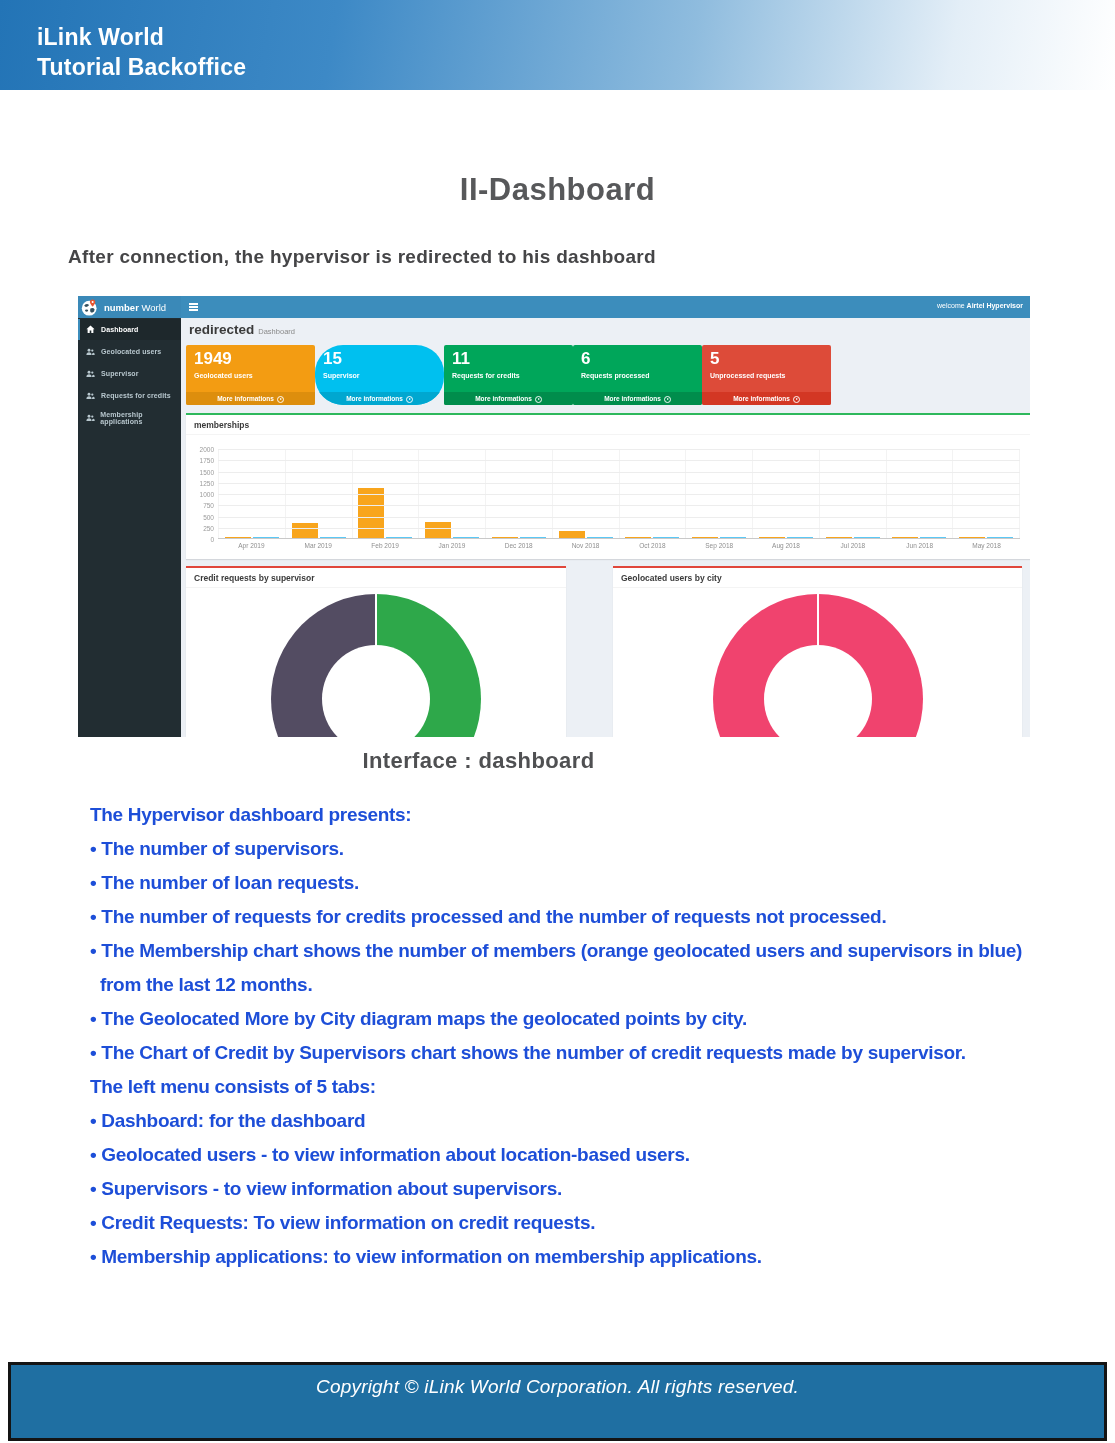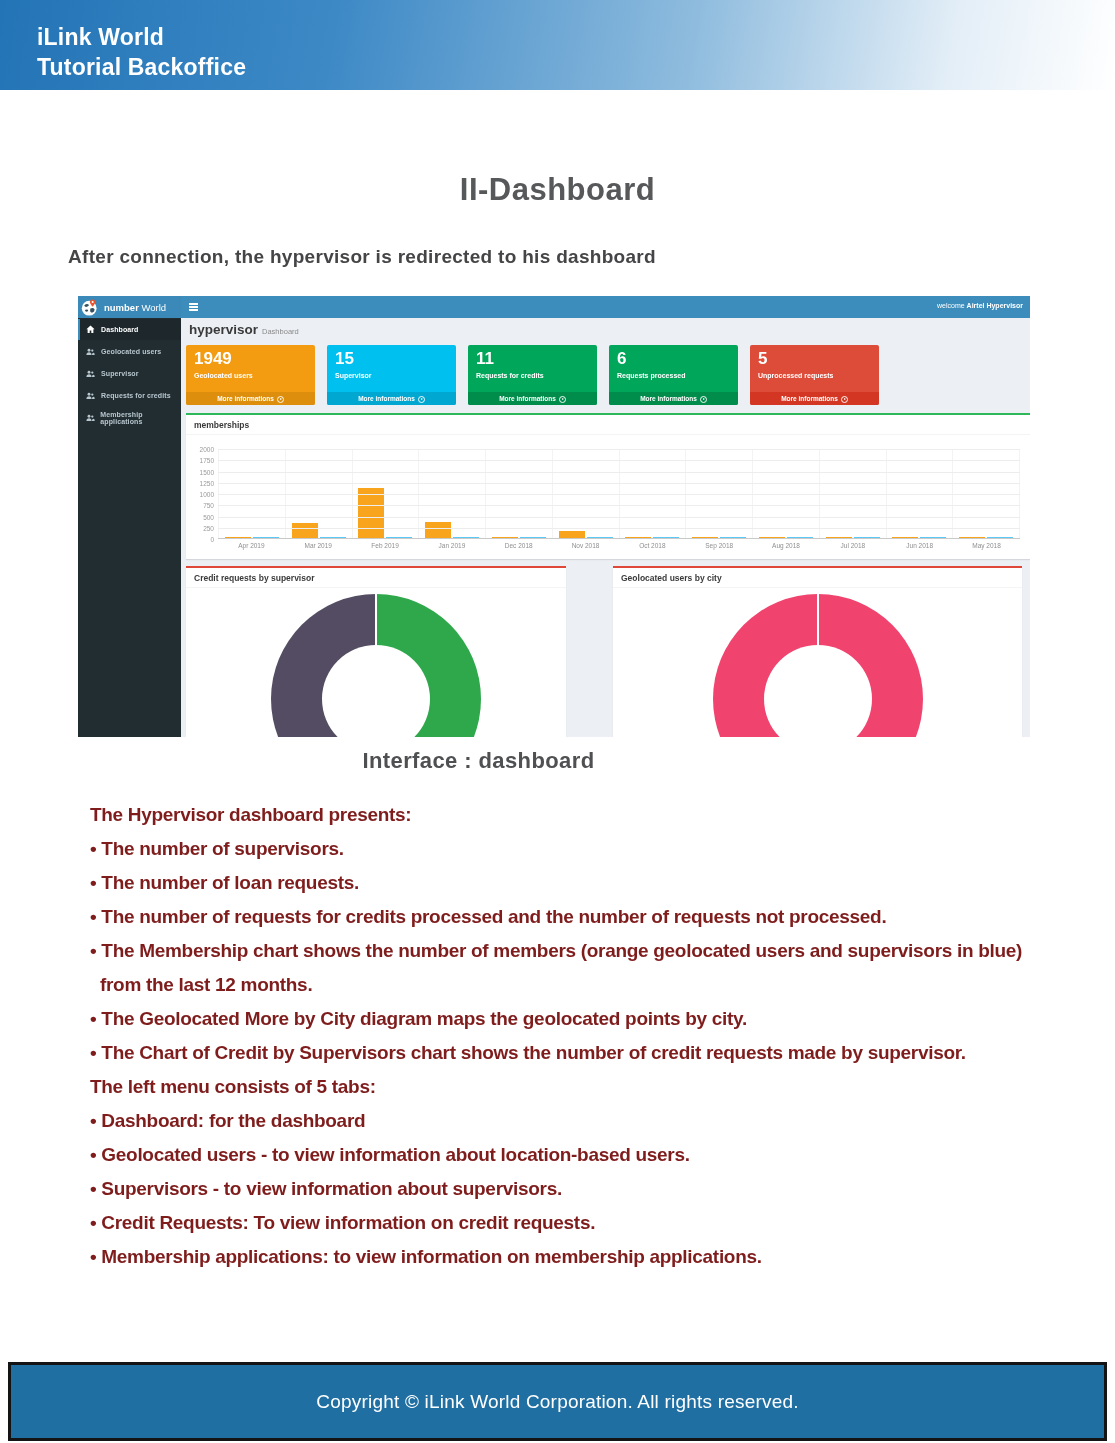--- a/index.html
+++ b/index.html
@@ -12,27 +12,27 @@
     background:linear-gradient(100deg,#2374b6 0%,#3d89c6 30%,#8fbcde 62%,#e3eef7 85%,#ffffff 100%); }
   .banner-text { position:absolute; left:37px; top:22px; color:#fff; font-size:23px; font-weight:600; line-height:30px; letter-spacing:.2px; }
 
   
   .doc-title { position:absolute; left:0; top:172px; width:1115px; text-align:center;
     font-size:31px; font-weight:bold; color:#57585a; letter-spacing:.5px; }
   .doc-intro { position:absolute; left:68px; top:246px; font-size:19px; font-weight:bold; color:#454547; letter-spacing:.3px; }
   .doc-caption { position:absolute; left:0; top:748px; width:957px; text-align:center;
     font-size:22px; font-weight:bold; color:#4f5052; letter-spacing:.4px; }
   .doc-body { position:absolute; left:90px; top:798px; width:990px; font-size:19px; font-weight:bold;
-    color:#7f1d1d; line-height:34px; letter-spacing:-0.3px; }
+    color:#1d4ed8; line-height:34px; letter-spacing:-0.3px; }
   .doc-body div { white-space:pre-wrap; }
 
   
   .page-footer { position:absolute; left:8px; right:8px; top:1362px; bottom:2px;
     background:#1f6fa2; border:3px solid #141414; color:#fff; text-align:center;
-    font-size:19px; padding-top:26px; letter-spacing:.2px; }
+    font-size:19px; padding-top:11px; letter-spacing:.2px;font-style:italic; }
 
   
   .shot { position:absolute; left:78px; top:296px; width:952px; height:441px; background:#ecf0f5; overflow:hidden; }
 
   .topbar { position:absolute; left:0; top:0; width:100%; height:22px; background:#3c8dbc; }
   .brand { position:absolute; left:0; top:0; width:103px; height:22px; background:#3a89b8; display:flex; align-items:center; cursor:pointer; }
   .brand .logo { margin-left:3px; margin-right:6px; display:inline-flex; }
   .brand .btxt { color:#fff; font-size:9.5px; }
   .brand .btxt b { font-weight:bold; }
   .hamburger { position:absolute; left:111px; top:7px; width:9px; height:8px; cursor:pointer; }
@@ -44,21 +44,21 @@
   .side-item { display:flex; align-items:center; height:21px; padding-left:8px; color:#b8c7ce;
     font-size:7px; cursor:pointer; margin-top:1px; }
   .side-item.active { background:#1e282c; color:#fff; border-left:2px solid #3c8dbc; padding-left:6px; }
   .side-item .sicon { display:inline-flex; width:10px; margin-right:5px; color:inherit; }
   .side-item .slabel { font-weight:bold; letter-spacing:.1px; }
 
   .content-head { position:absolute; left:111px; top:24px; }
   .content-head .h1 { font-size:13.5px; font-weight:bold; color:#3a3a3a; }
   .content-head .h2 { font-size:7.5px; color:#8a8a8a; margin-left:4px; }
 
-  .cards-row { position:absolute; left:108px; top:49px; display:flex; gap:12px; }
+  .cards-row { position:absolute; left:108px; top:49px; display:flex; gap:0; }
   .stat-card { width:129px; height:60px; border-radius:2px; color:#fff; position:relative; overflow:hidden; }
   .stat-card .num { font-size:17px; font-weight:bold; padding:5px 0 0 8px; line-height:18px; }
   .stat-card .lbl { font-size:7px; font-weight:bold; padding:4px 0 0 8px; }
   .stat-card .foot { position:absolute; left:0; right:0; bottom:0; height:13px; text-align:center;
     font-size:6.5px; font-weight:bold; line-height:13px; color:#fff; cursor:pointer; }
   .arr { display:inline-block; width:7px; height:7px; border:1px solid rgba(255,255,255,.95); border-radius:50%;
     margin-left:3px; vertical-align:-1.5px; position:relative; }
   .arr::after { content:''; position:absolute; left:2px; top:1.6px; border-left:2.6px solid #fff;
     border-top:1.6px solid transparent; border-bottom:1.6px solid transparent; }
 
@@ -173,30 +173,30 @@
               <circle cx="8.4" cy="2.5" r="1.5" fill="currentColor"></circle>
               <path d="M.5 8.5 C.5 5.8 2 4.8 4 4.8 C6 4.8 7.5 5.8 7.5 8.5 Z" fill="currentColor"></path>
               <path d="M8 8.5 C8 6.4 9 5.4 9.9 5.5 C11 5.6 11.6 6.6 11.6 8.5 Z" fill="currentColor"></path>
             </svg>
           </span>
           <span class="slabel">Membership applications</span>
         </div>
       </div>
 
     <div class="content-head">
-      <span class="h1">hypervisor</span><span class="h2">Dashboard</span>
+      <span class="h1">redirected</span><span class="h2">Dashboard</span>
     </div>
 
     <div class="cards-row">
         <div class="stat-card" style="background: rgb(243, 156, 18);">
           <div class="num">1949</div>
           <div class="lbl">Geolocated users</div>
           <div class="foot" style="background: rgb(221, 142, 13);"><span>More informations</span><span class="arr"></span></div>
         </div>
-        <div class="stat-card" style="background: rgb(0, 192, 239);">
+        <div class="stat-card" style="background: rgb(0, 192, 239); border-radius: 28px;">
           <div class="num">15</div>
           <div class="lbl">Supervisor</div>
           <div class="foot" style="background: rgb(0, 167, 208);"><span>More informations</span><span class="arr"></span></div>
         </div>
         <div class="stat-card" style="background: rgb(0, 166, 90);">
           <div class="num">11</div>
           <div class="lbl">Requests for credits</div>
           <div class="foot" style="background: rgb(0, 141, 76);"><span>More informations</span><span class="arr"></span></div>
         </div>
         <div class="stat-card" style="background: rgb(0, 166, 90);">

